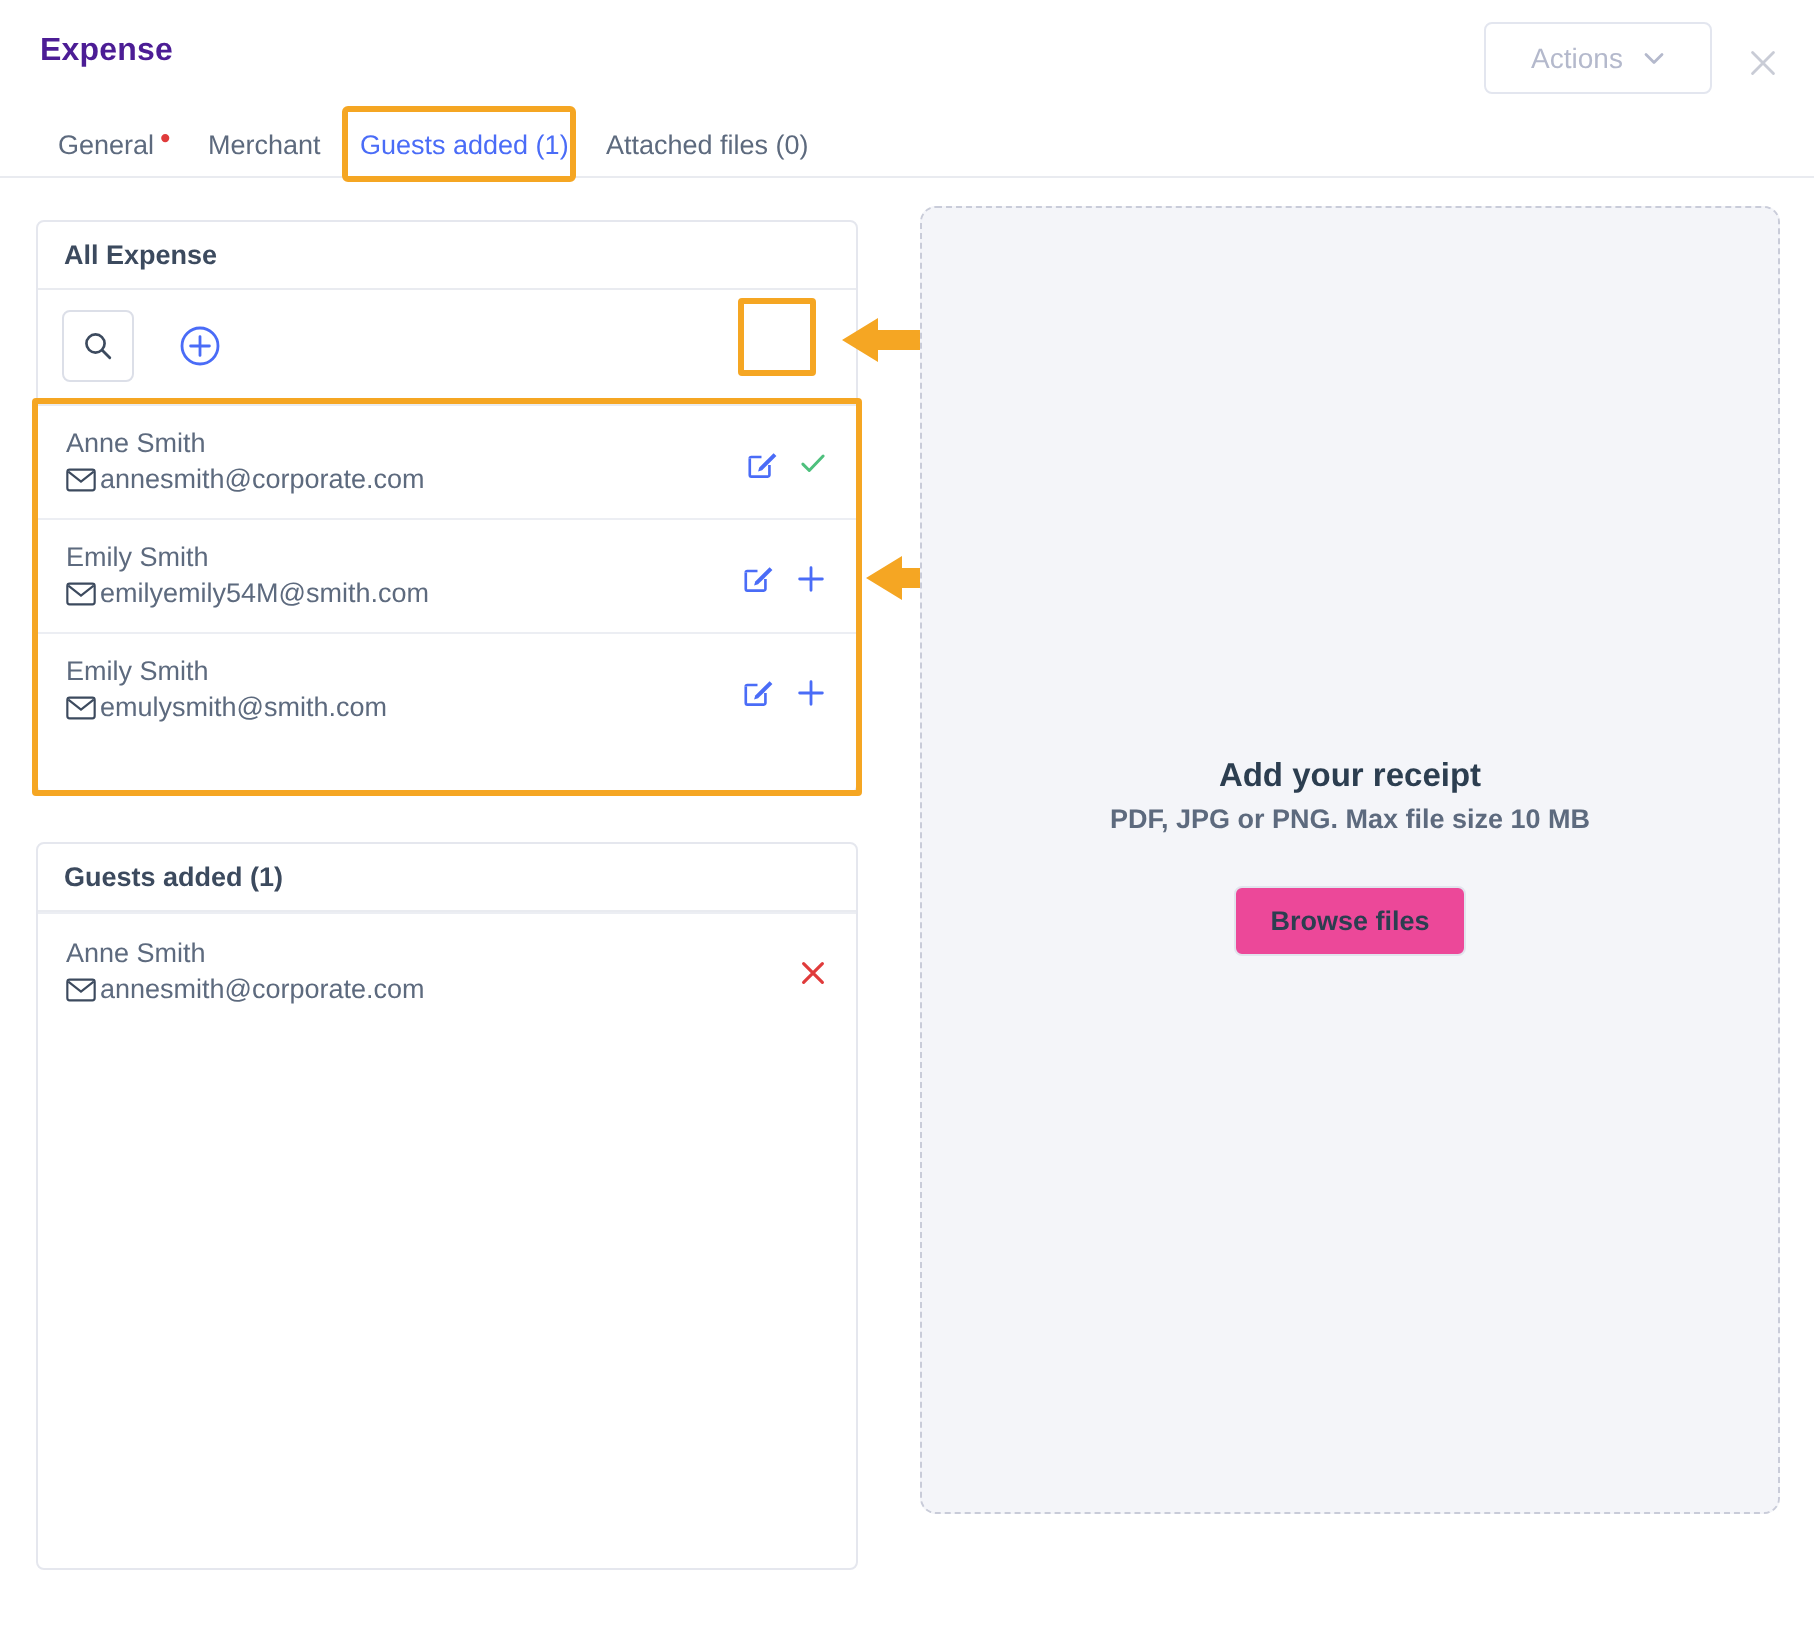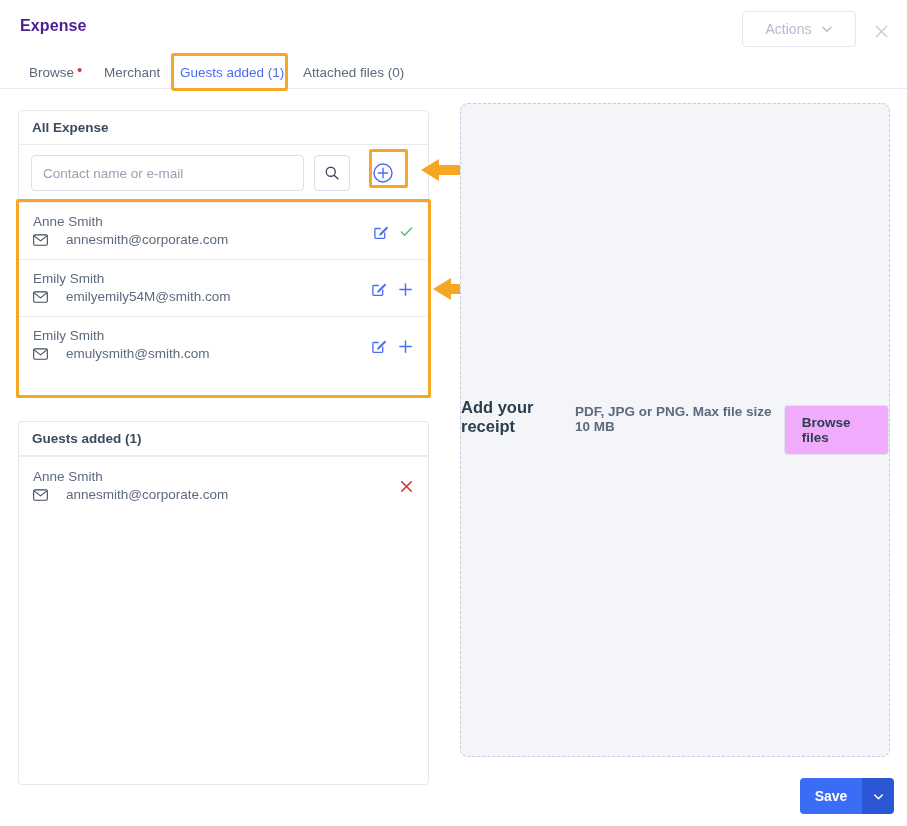--- a/index.html
+++ b/index.html
@@ -87,21 +87,21 @@
 
   
   .contact-list { }
   .contact-row {
     position: relative; height: 57px; padding: 10px 14px 0 14px;
     border-top: 1px solid #eceef3;
     display: flex; align-items: flex-start; justify-content: space-between;
   }
   .contact-row:first-child { border-top: 1px solid #e9ebf0; }
   .c-name { font-size: 13.5px; color: #5d6a7e; line-height: 17px; }
-  .c-mail { font-size: 13.5px; color: #5d6a7e; line-height: 20px; display: flex; align-items: center; gap: 18px; }
+  .c-mail { font-size: 13.5px; color: #5d6a7e; line-height: 20px; display: flex; align-items: center; gap: 2px; }
   .c-mail .env { color: #3c4a5e; display: inline-flex; }
   .row-actions { display: flex; align-items: center; gap: 9px; padding-top: 10px; color: #4a6cf7; }
   .check { color: #4ec07d; }
   .plus-sm { color: #4a6cf7; font-size: 20px; line-height: 1; font-weight: 400; }
 
   
   .anno-list {
     position: absolute; left: 16px; top: 199px; width: 415px; height: 199px;
     border: 3px solid #f5a623; border-radius: 2px; pointer-events: none;
   }
@@ -123,26 +123,26 @@
   }
   .remove-x { color: #e03b3b; padding-top: 11px; display: flex; }
 
   
   .receipt {
     position: absolute; left: 460px; top: 103px; width: 430px; height: 654px;
     background: #f4f5f9; border: 1px dashed #c9ccd9; border-radius: 8px;
   }
   .receipt-inner {
     position: absolute; left: 0; right: 0; top: 275px;
-    display: flex; flex-direction: row; align-items: center;
+    display: flex; flex-direction: column; align-items: center;
   }
   .r-title { font-size: 16.5px; font-weight: bold; color: #2c3e50; }
   .r-sub   { font-size: 13.5px; color: #5d6a7e; margin-top: 4px; font-weight: bold; }
   .browse-btn {
-    margin-top: 26px; padding: 9px 17px; background: #f0abfc;
+    margin-top: 26px; padding: 9px 17px; background: #ec4899;
     border: 1px solid #e1e4ed; border-radius: 4px;
     font-size: 13.5px; font-weight: bold; color: #2c3e50;
   }
 
   
   .save-wrap { position: absolute; left: 800px; top: 778px; display: flex; height: 36px; }
   .save-main {
     width: 62px; background: #3a6cf6; color: #fff; font-size: 14px; font-weight: bold;
     border-radius: 4px 0 0 4px; display: flex; align-items: center; justify-content: center;
   }
@@ -168,40 +168,39 @@
   </div>
 
   <div class="close-btn">
     <svg viewBox="0 0 20 20" width="19" height="19">
         <path d="M4.5 4.5 L15.5 15.5 M15.5 4.5 L4.5 15.5" stroke="#c9ccd6" stroke-width="1.5" stroke-linecap="round"></path>
       </svg>
   </div>
 
   <div class="tabs">
     <div class="tab tab-general">
-      <span>Browse</span>
+      <span>General</span>
       <span class="req">•</span>
     </div>
     <div class="tab tab-merchant">
       <span>Merchant</span>
     </div>
     <div class="tab tab-guests active">
       <span>Guests added (1)</span>
     </div>
     <div class="tab tab-files">
       <span>Attached files (0)</span>
     </div>
   </div>
   <div class="anno-tab"></div>
 
   <div class="contacts-card">
     <div class="card-head">All Expense</div>
 
     <div class="search-row">
-      <input class="search-input" type="text" placeholder="Contact name or e-mail" style="">
       <div class="search-btn">
         <svg viewBox="0 0 18 18" width="16" height="16">
           <circle cx="7.6" cy="7.6" r="5.1" fill="none" stroke="#3c4a5e" stroke-width="1.5"></circle>
           <path d="M11.4 11.4 L15.6 15.6" stroke="#3c4a5e" stroke-width="1.6" stroke-linecap="round"></path>
         </svg>
       </div>
       <div class="plus-btn">
         <svg viewBox="0 0 22 22" width="22" height="22">
           <circle cx="11" cy="11" r="9" fill="none" stroke="#4a6cf7" stroke-width="1.4"></circle>
           <path d="M11 6.3 L11 15.7 M6.3 11 L15.7 11" stroke="#4a6cf7" stroke-width="1.4" stroke-linecap="round"></path>
@@ -337,22 +336,14 @@
   </div>
 
   <div class="receipt">
     <div class="receipt-inner">
       <div class="r-title">Add your receipt</div>
       <div class="r-sub">PDF, JPG or PNG. Max file size 10 MB</div>
       <div class="browse-btn">Browse files</div>
     </div>
   </div>
 
-  <div class="save-wrap">
-    <div class="save-main">Save</div>
-    <div class="save-caret">
-      <svg viewBox="0 0 14 14" width="13" height="13">
-          <path d="M3 5.4 L7 9.4 L11 5.4" fill="none" stroke="#ffffff" stroke-width="1.7" stroke-linecap="round" stroke-linejoin="round"></path>
-        </svg>
-    </div>
-  </div>
 
 </div>
 
 </body></html>

